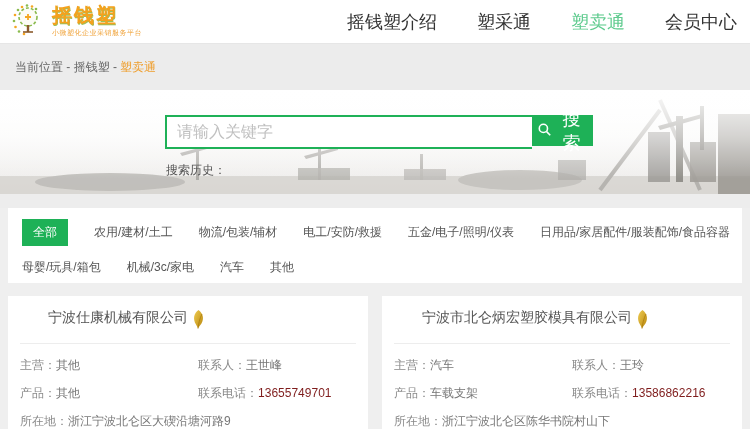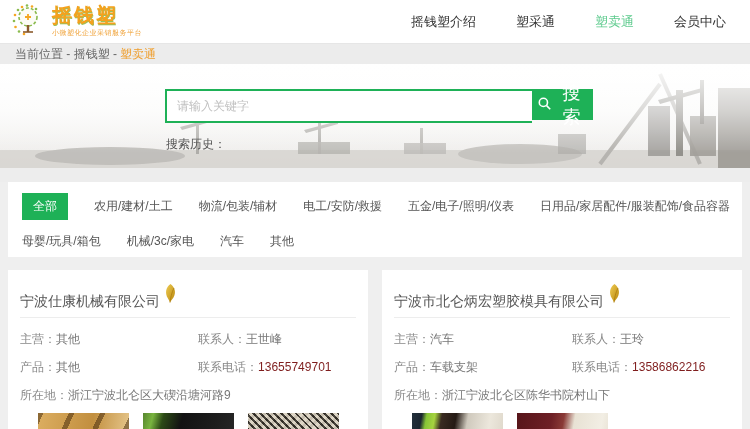--- a/index.html
+++ b/index.html
@@ -12,59 +12,59 @@
   .header {
     height:44px; background:#fff; display:flex; align-items:center;
     justify-content:space-between; padding:0 8px 0 10px;
     border-bottom:1px solid #e6e6e6;
   }
   .logo { display:flex; align-items:center; gap:6px; cursor:pointer; }
   .logo-text { display:flex; flex-direction:column; }
   .logo-title { font-size:20px; font-weight:bold; color:#f5a11d; letter-spacing:2px; line-height:1;
     text-shadow:0.5px 0.5px 0 #9bc05a; }
   .logo-sub { font-size:7px; color:#f0a43c; margin-top:3px; letter-spacing:0.5px; }
-  .nav { display:flex; gap:40px; font-size:13px; color:#333; margin-right:16px; }
+  .nav { display:flex; gap:40px; font-size:18px; color:#333; margin-right:5px; }
   .nav-item { cursor:pointer; white-space:nowrap; }
   .nav-item.active { color:#5ecb8e; }
   
   .breadcrumb {
-    height:20px; background:#ececec; display:flex; align-items:center;
+    height:46px; background:#ececec; display:flex; align-items:center;
     padding-left:15px; font-size:12px; color:#666;
   }
   .breadcrumb .current { color:#ef9e2c; margin-left:3px; }
   
   .hero { position:relative; height:104px; overflow:hidden;
     background:linear-gradient(180deg,#ffffff 0%,#f9f9f8 45%,#eceae8 100%); }
   .port-svg { position:absolute; left:0; bottom:0; filter:blur(0.7px); opacity:0.9; }
   .hero-fade { position:absolute; left:0; top:0; right:0; bottom:0;
     background:linear-gradient(180deg, rgba(255,255,255,0.92) 0%, rgba(255,255,255,0.5) 45%, rgba(255,255,255,0) 85%); }
   .search-bar { position:absolute; left:165px; top:25px; width:428px; height:31px; display:flex; }
   .search-input {
-    flex:1; border:2px solid #1eb157; padding:15px 10px; font-size:12px; color:#333;
+    flex:1; border:2px solid #1eb157; padding:15px 10px; font-size:16px; color:#333;
     outline:none; border-right:none; background:#fff;
     font-family:"Liberation Sans", sans-serif;
   }
   .search-input::placeholder { color:#c0c0c0; }
   .search-btn {
     width:61px; background:#1eb157; border:none; color:#fff; font-size:18px;
     display:flex; align-items:center; justify-content:center; gap:5px; cursor:pointer;
     font-family:"Liberation Sans", sans-serif;
   }
   .search-history { position:absolute; left:166px; top:72px; font-size:12px; color:#555; }
   
   .gap-strip { height:14px; background:#ededed; }
   
   .cat-panel { margin:0 8px; background:#fff; height:75px; padding:11px 14px 0; }
   .cat-row { display:flex; align-items:center; gap:26px; font-size:12px; color:#555; margin-bottom:8px; }
   .cat-item { cursor:pointer; padding:5px 0; white-space:nowrap; }
   .cat-item.selected { background:#1eb157; color:#fff; padding:5px 11px; }
   
   .cards { display:flex; gap:14px; padding:13px 8px 0; background:#efefef; }
   .card { width:360px; background:#fff; padding:0 12px; height:220px; cursor:pointer; }
-  .card-title-row { display:flex; align-items:flex-end; gap:2px; padding-top:14px; }
+  .card-title-row { display:flex; align-items:flex-start; gap:2px; padding-top:14px;margin-left:28px; }
   .card-title { font-size:14px; color:#555; line-height:14px; }
   .card-divider { border-bottom:1px solid #ededed; margin-top:9px; }
   .card-row { display:flex; margin-top:14px; font-size:12px; color:#888; line-height:14px; }
   .cell-l { width:53%; }
   .cell-r { width:47%; }
   .field-value { color:#777; }
   .field-value.strong { color:#7f1d1d; }
   .thumbs { display:flex; gap:14px; margin:11px 0 0 18px; }
   .thumb { width:91px; height:60px; flex:none; }
   .th-wood { background:

